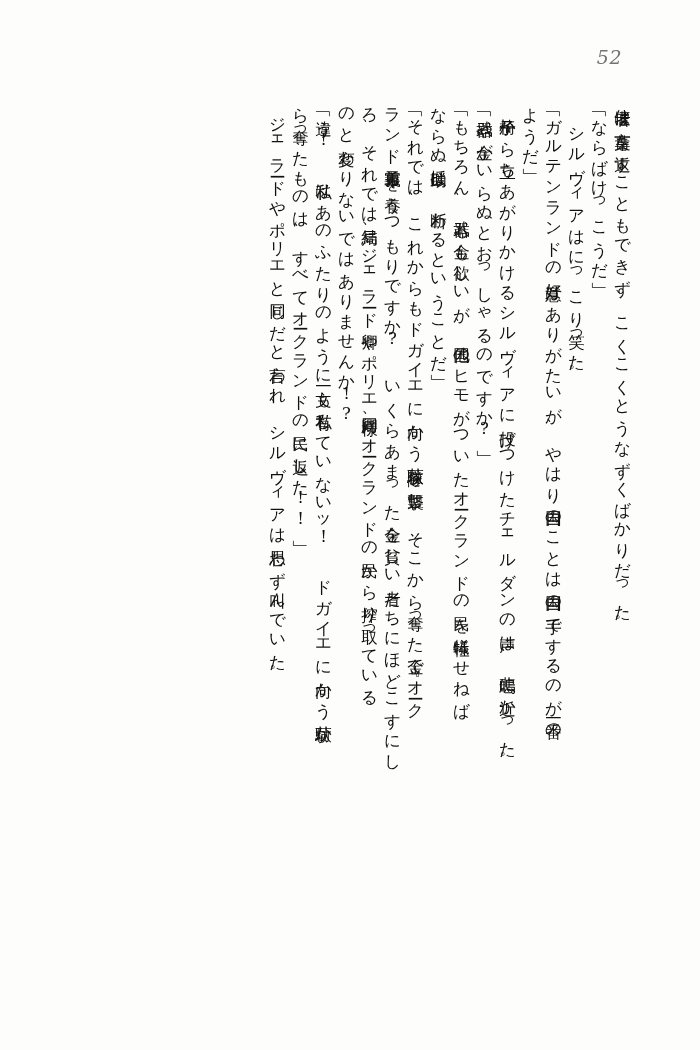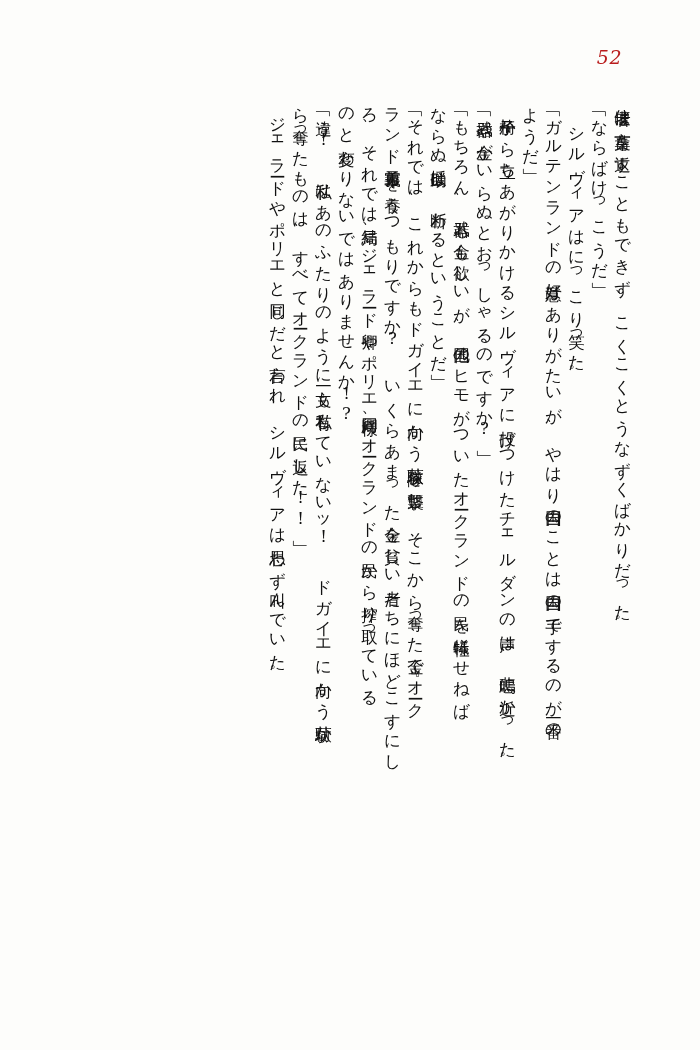--- a/index.html
+++ b/index.html
@@ -23,21 +23,21 @@
   }
 
   
   #page-number {
     position: absolute;
     top: 46px;
     right: 78px;
     font-size: 19px;
     font-family: "DejaVu Serif", "Liberation Serif", serif;
     font-style: italic;
-    color: #b91c1c;
+    color: #737373;
     letter-spacing: 0.5px;
     text-align: right;
   }
 
   
   #text-block {
     position: absolute;
     top: 96px;
     right: 70px;
     left: 78px;

